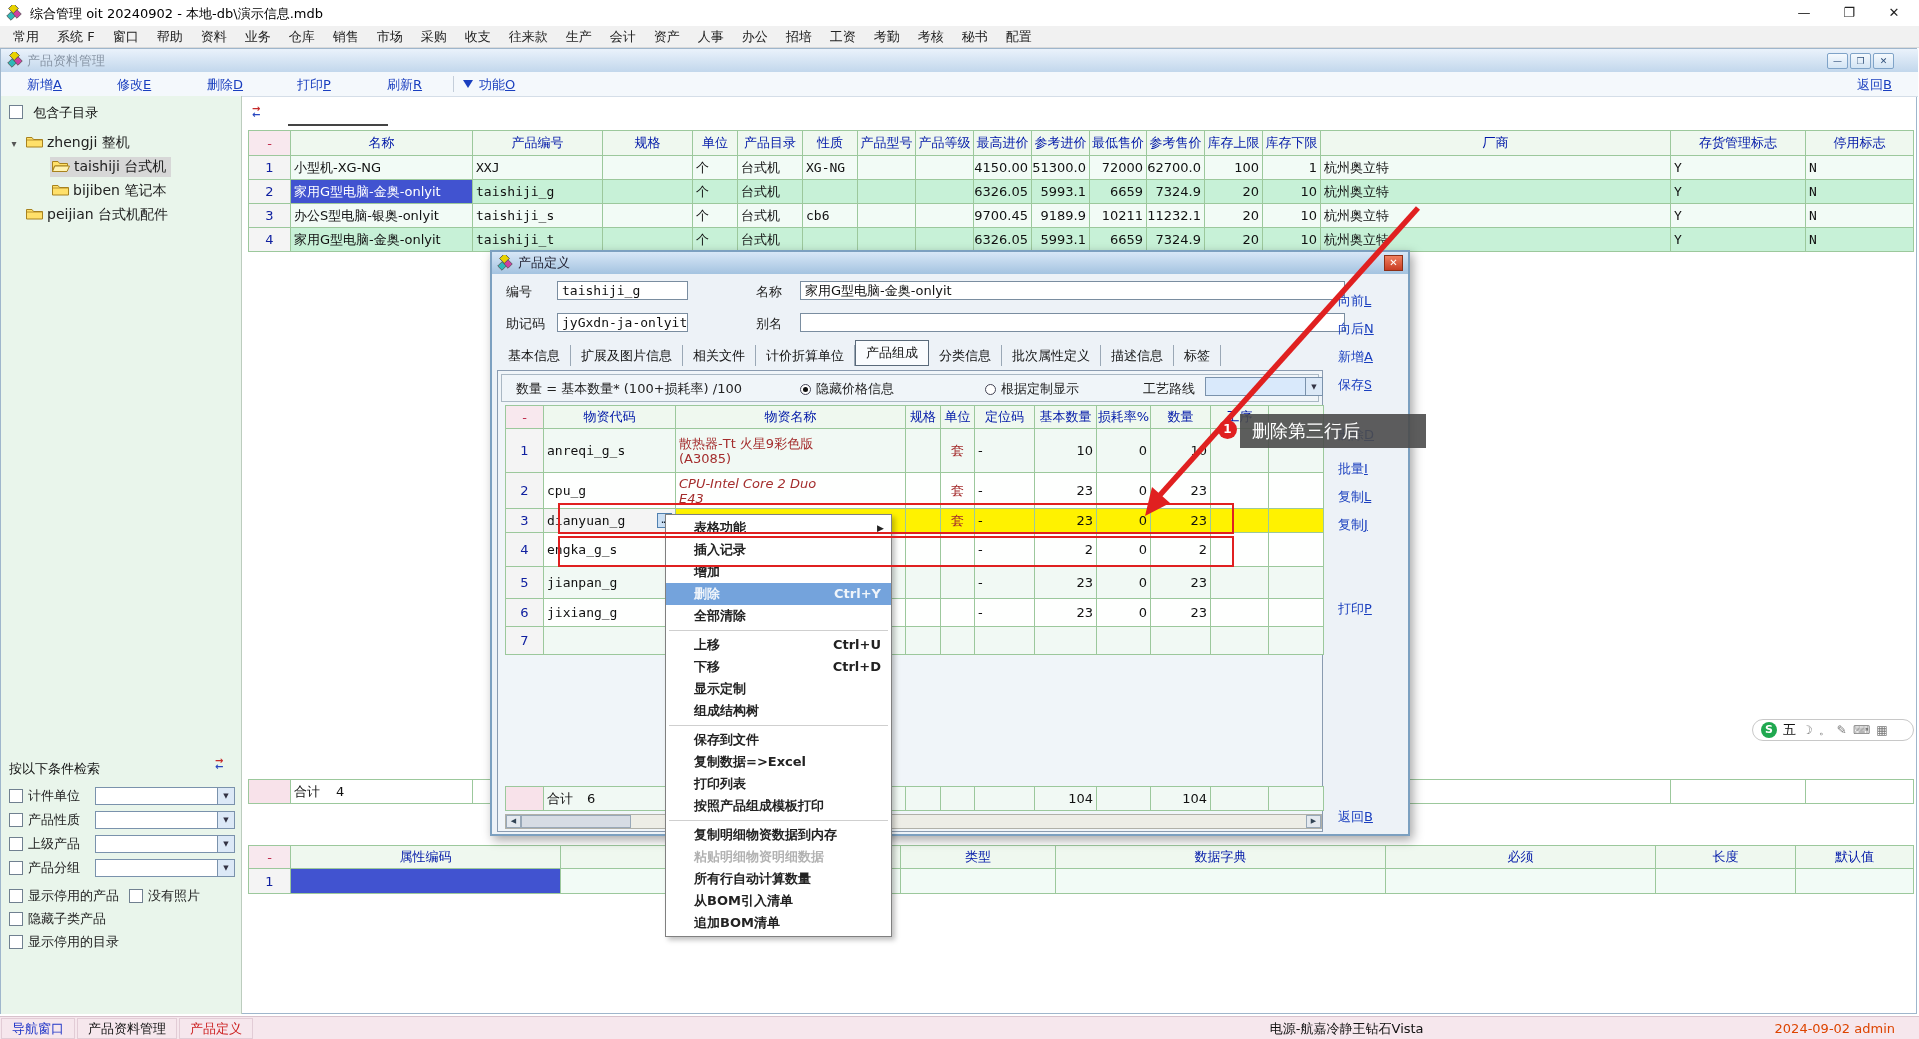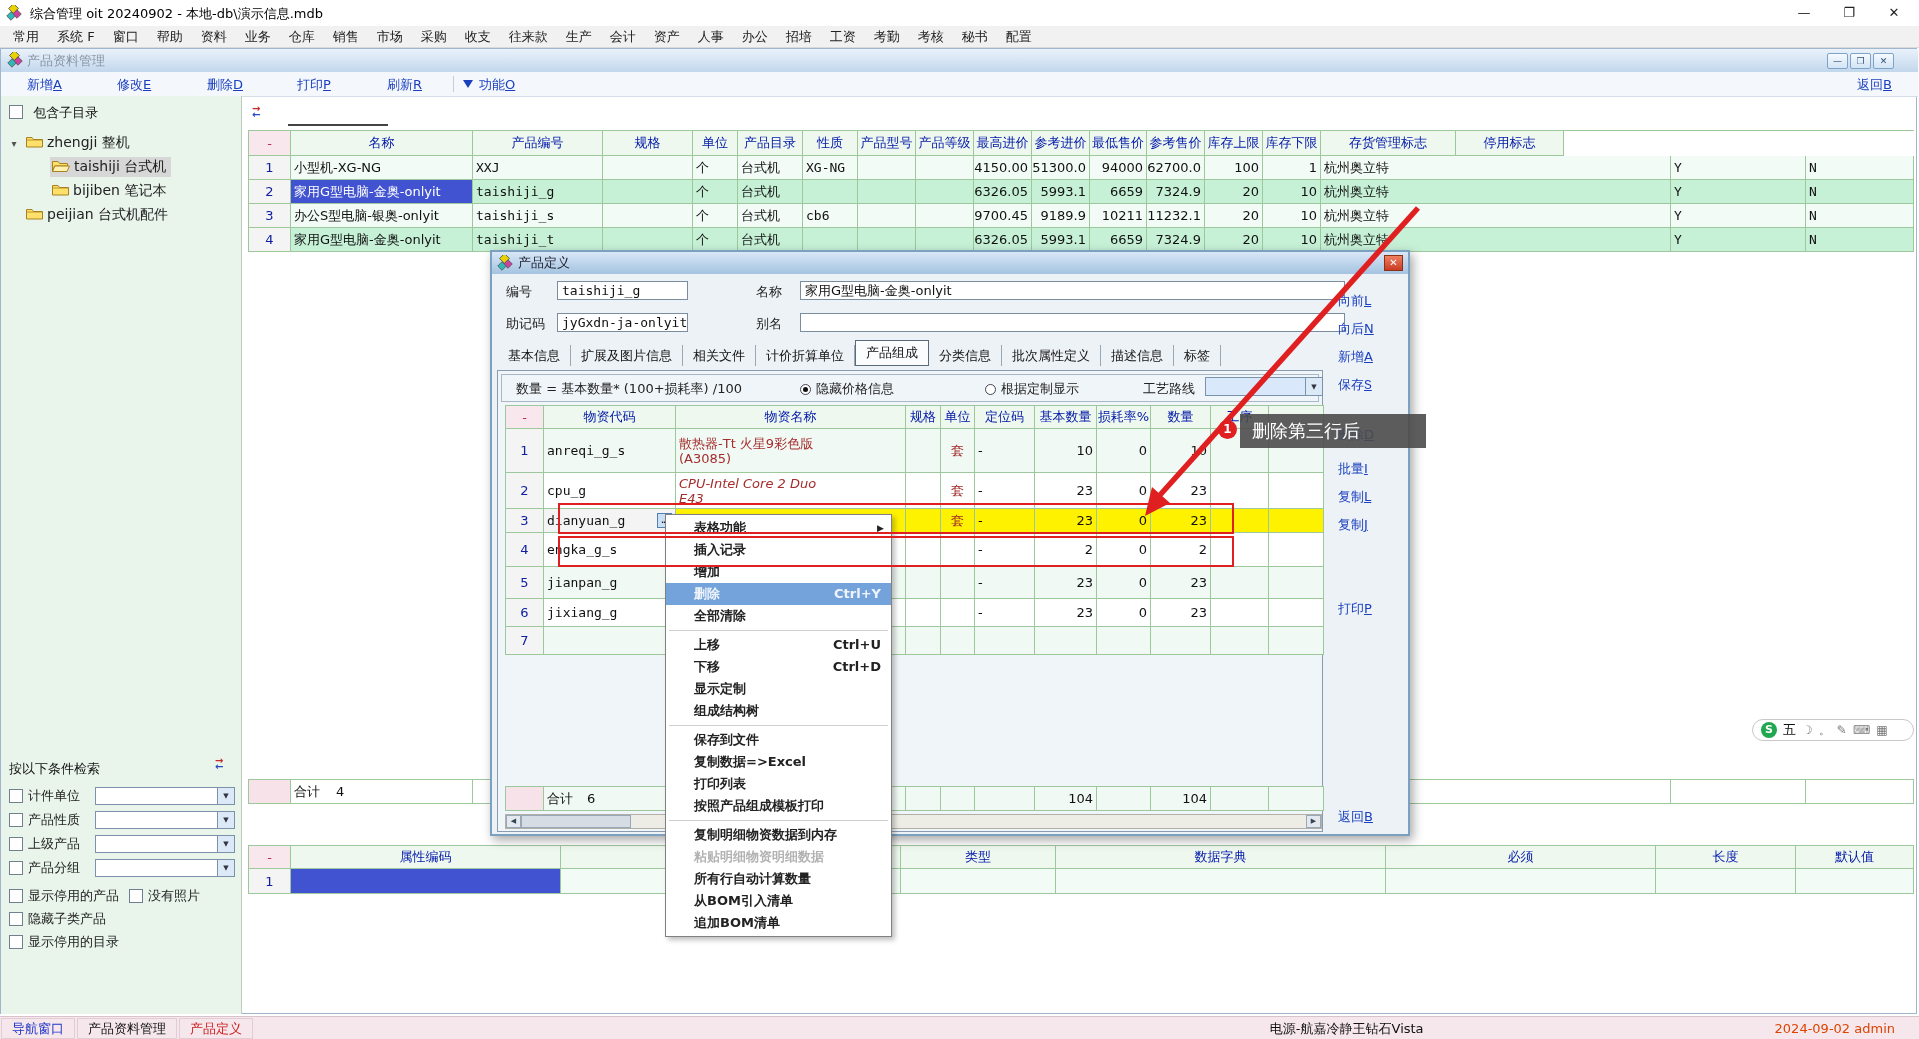--- a/index.html
+++ b/index.html
@@ -294,36 +294,37 @@
         <div class="tc hc" style="width: 65px; height: 25px;">产品目录</div>
         <div class="tc hc" style="width: 55px; height: 25px;">性质</div>
         <div class="tc hc" style="width: 58px; height: 25px;">产品型号</div>
         <div class="tc hc" style="width: 58px; height: 25px;">产品等级</div>
         <div class="tc hc" style="width: 58px; height: 25px;">最高进价</div>
         <div class="tc hc" style="width: 58px; height: 25px;">参考进价</div>
         <div class="tc hc" style="width: 57px; height: 25px;">最低售价</div>
         <div class="tc hc" style="width: 58px; height: 25px;">参考售价</div>
         <div class="tc hc" style="width: 58px; height: 25px;">库存上限</div>
         <div class="tc hc" style="width: 58px; height: 25px;">库存下限</div>
+        <div class="tc hc" style="width: 350px; height: 25px;">厂商</div>
         <div class="tc hc" style="width: 135px; height: 25px;">存货管理标志</div>
         <div class="tc hc" style="width: 108px; height: 25px;">停用标志</div>
       </div>
       <div class="trow">
         <div class="tc rn" style="width: 42px; height: 24px;">1</div>
         <div class="tc odd" style="width: 182px; height: 24px;">小型机-XG-NG</div>
         <div class="tc odd mono" style="width: 130px; height: 24px;">XXJ</div>
         <div class="tc odd" style="width: 90px; height: 24px;"></div>
         <div class="tc odd" style="width: 45px; height: 24px;">个</div>
         <div class="tc odd" style="width: 65px; height: 24px;">台式机</div>
         <div class="tc odd mono" style="width: 55px; height: 24px;">XG-NG</div>
         <div class="tc odd" style="width: 58px; height: 24px;"></div>
         <div class="tc odd" style="width: 58px; height: 24px;"></div>
         <div class="tc odd rt" style="width: 58px; height: 24px;">54150.00</div>
         <div class="tc odd rt" style="width: 58px; height: 24px;">51300.0</div>
-        <div class="tc odd rt" style="width: 57px; height: 24px;">94000</div>
+        <div class="tc odd rt" style="width: 57px; height: 24px;">72000</div>
         <div class="tc odd rt" style="width: 58px; height: 24px;">62700.0</div>
         <div class="tc odd rt" style="width: 58px; height: 24px;">100</div>
         <div class="tc odd rt" style="width: 58px; height: 24px;">1</div>
         <div class="tc odd" style="width: 350px; height: 24px;">杭州奥立特</div>
         <div class="tc odd mono" style="width: 135px; height: 24px;">Y</div>
         <div class="tc odd mono" style="width: 108px; height: 24px;">N</div>
       </div>
       <div class="trow">
         <div class="tc rn" style="width: 42px; height: 24px;">2</div>
         <div class="tc even cell-sel" style="width: 182px; height: 24px;">家用G型电脑-金奥-onlyit</div>

